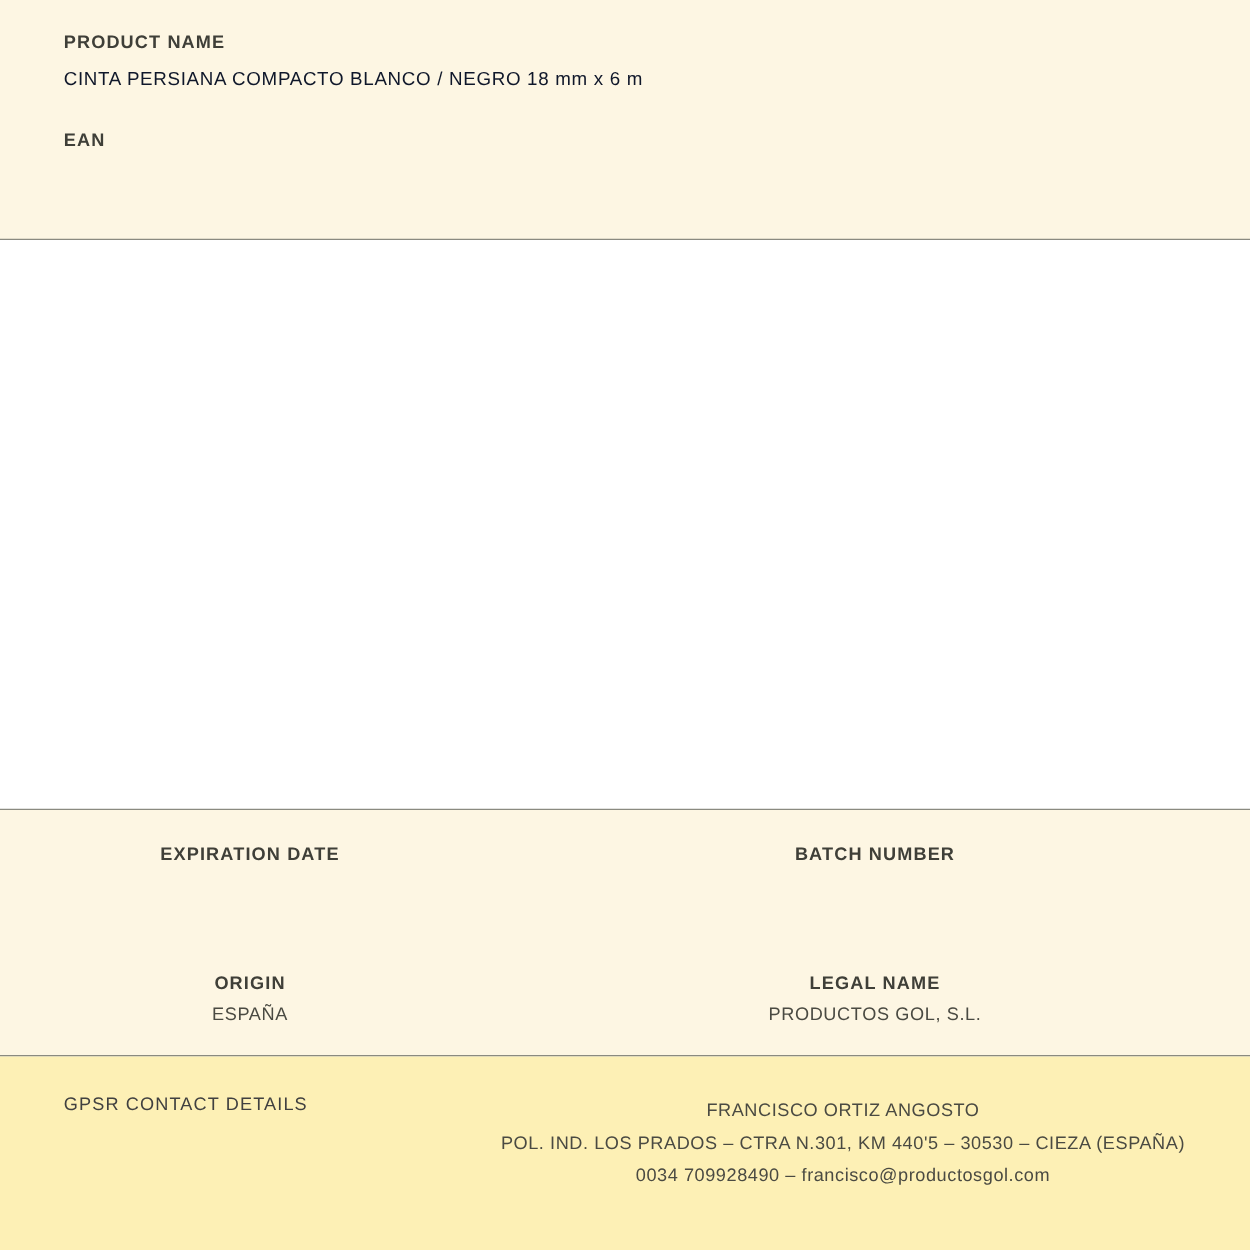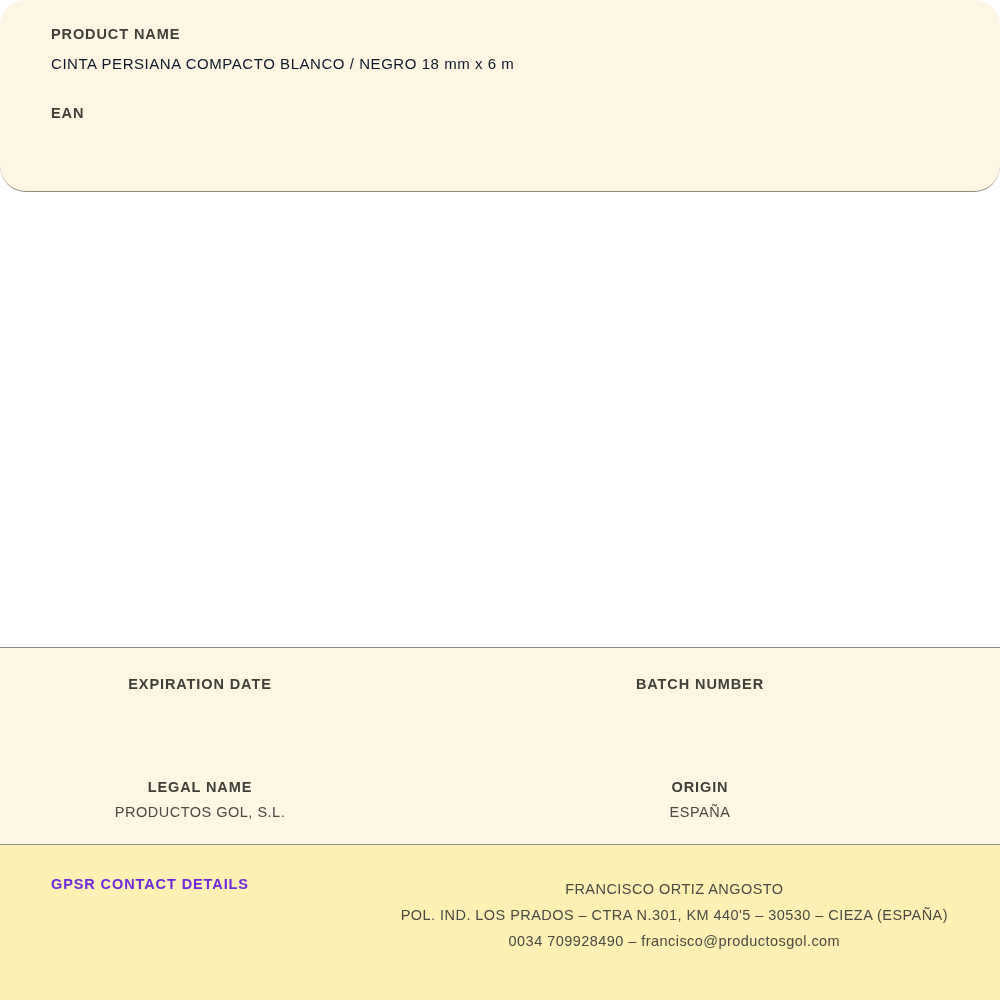--- a/index.html
+++ b/index.html
@@ -22,21 +22,20 @@
     flex-direction: column;
   }
 
   
   .top-block {
     background: #fdf6e3;
     border-bottom: 1px solid #8a8a80;
     padding: 26px 50px 24px 51px;
     box-sizing: border-box;
     height: 192px;
-    border-radius: 26px;
   }
   .field-label {
     font-size: 14.5px;
     font-weight: bold;
     letter-spacing: 0.9px;
     color: #3f3f38;
     margin: 0 0 11px 0;
     line-height: 1.2;
   }
   .field-value {
@@ -103,23 +102,23 @@
     background: #fdf0b5;
     box-sizing: border-box;
     height: 155px;
     padding: 31px 52px 0 51px;
     display: flex;
     justify-content: space-between;
     align-items: flex-start;
   }
   .footer-label {
     font-size: 14.5px;
-    font-weight: bold;
+    font-weight: normal;
     letter-spacing: 0.9px;
-    color: #6d28d9;
+    color: #404040;
     line-height: 1.2;
     white-space: nowrap;
   }
   .footer-lines {
     text-align: right;
     font-size: 14.5px;
     letter-spacing: 0.45px;
     color: #4a4a42;
     line-height: 26px;
   }
@@ -147,27 +146,27 @@
       <div class="col col-right">
         <div class="col-head">EXPIRATION DATE</div>
         <div class="col-val"></div>
       </div>
       <div class="col col-left">
         <div class="col-head">BATCH NUMBER</div>
         <div class="col-val"></div>
       </div>
     </div>
     <div class="two-col row-two">
+      <div class="col col-right">
+        <div class="col-head">ORIGIN</div>
+        <div class="col-val">ESPAÑA</div>
+      </div>
       <div class="col col-left">
         <div class="col-head">LEGAL NAME</div>
         <div class="col-val">PRODUCTOS GOL, S.L.</div>
-      </div>
-      <div class="col col-right">
-        <div class="col-head">ORIGIN</div>
-        <div class="col-val">ESPAÑA</div>
       </div>
     </div>
   </div>
 
   <div class="footer">
     <div class="footer-label">GPSR CONTACT DETAILS</div>
     <div class="footer-lines">
       <div>FRANCISCO ORTIZ ANGOSTO</div>
       <div>POL. IND. LOS PRADOS – CTRA N.301, KM 440'5 – 30530 – CIEZA (ESPAÑA)</div>
       <div>0034 709928490 – francisco@productosgol.com</div>

